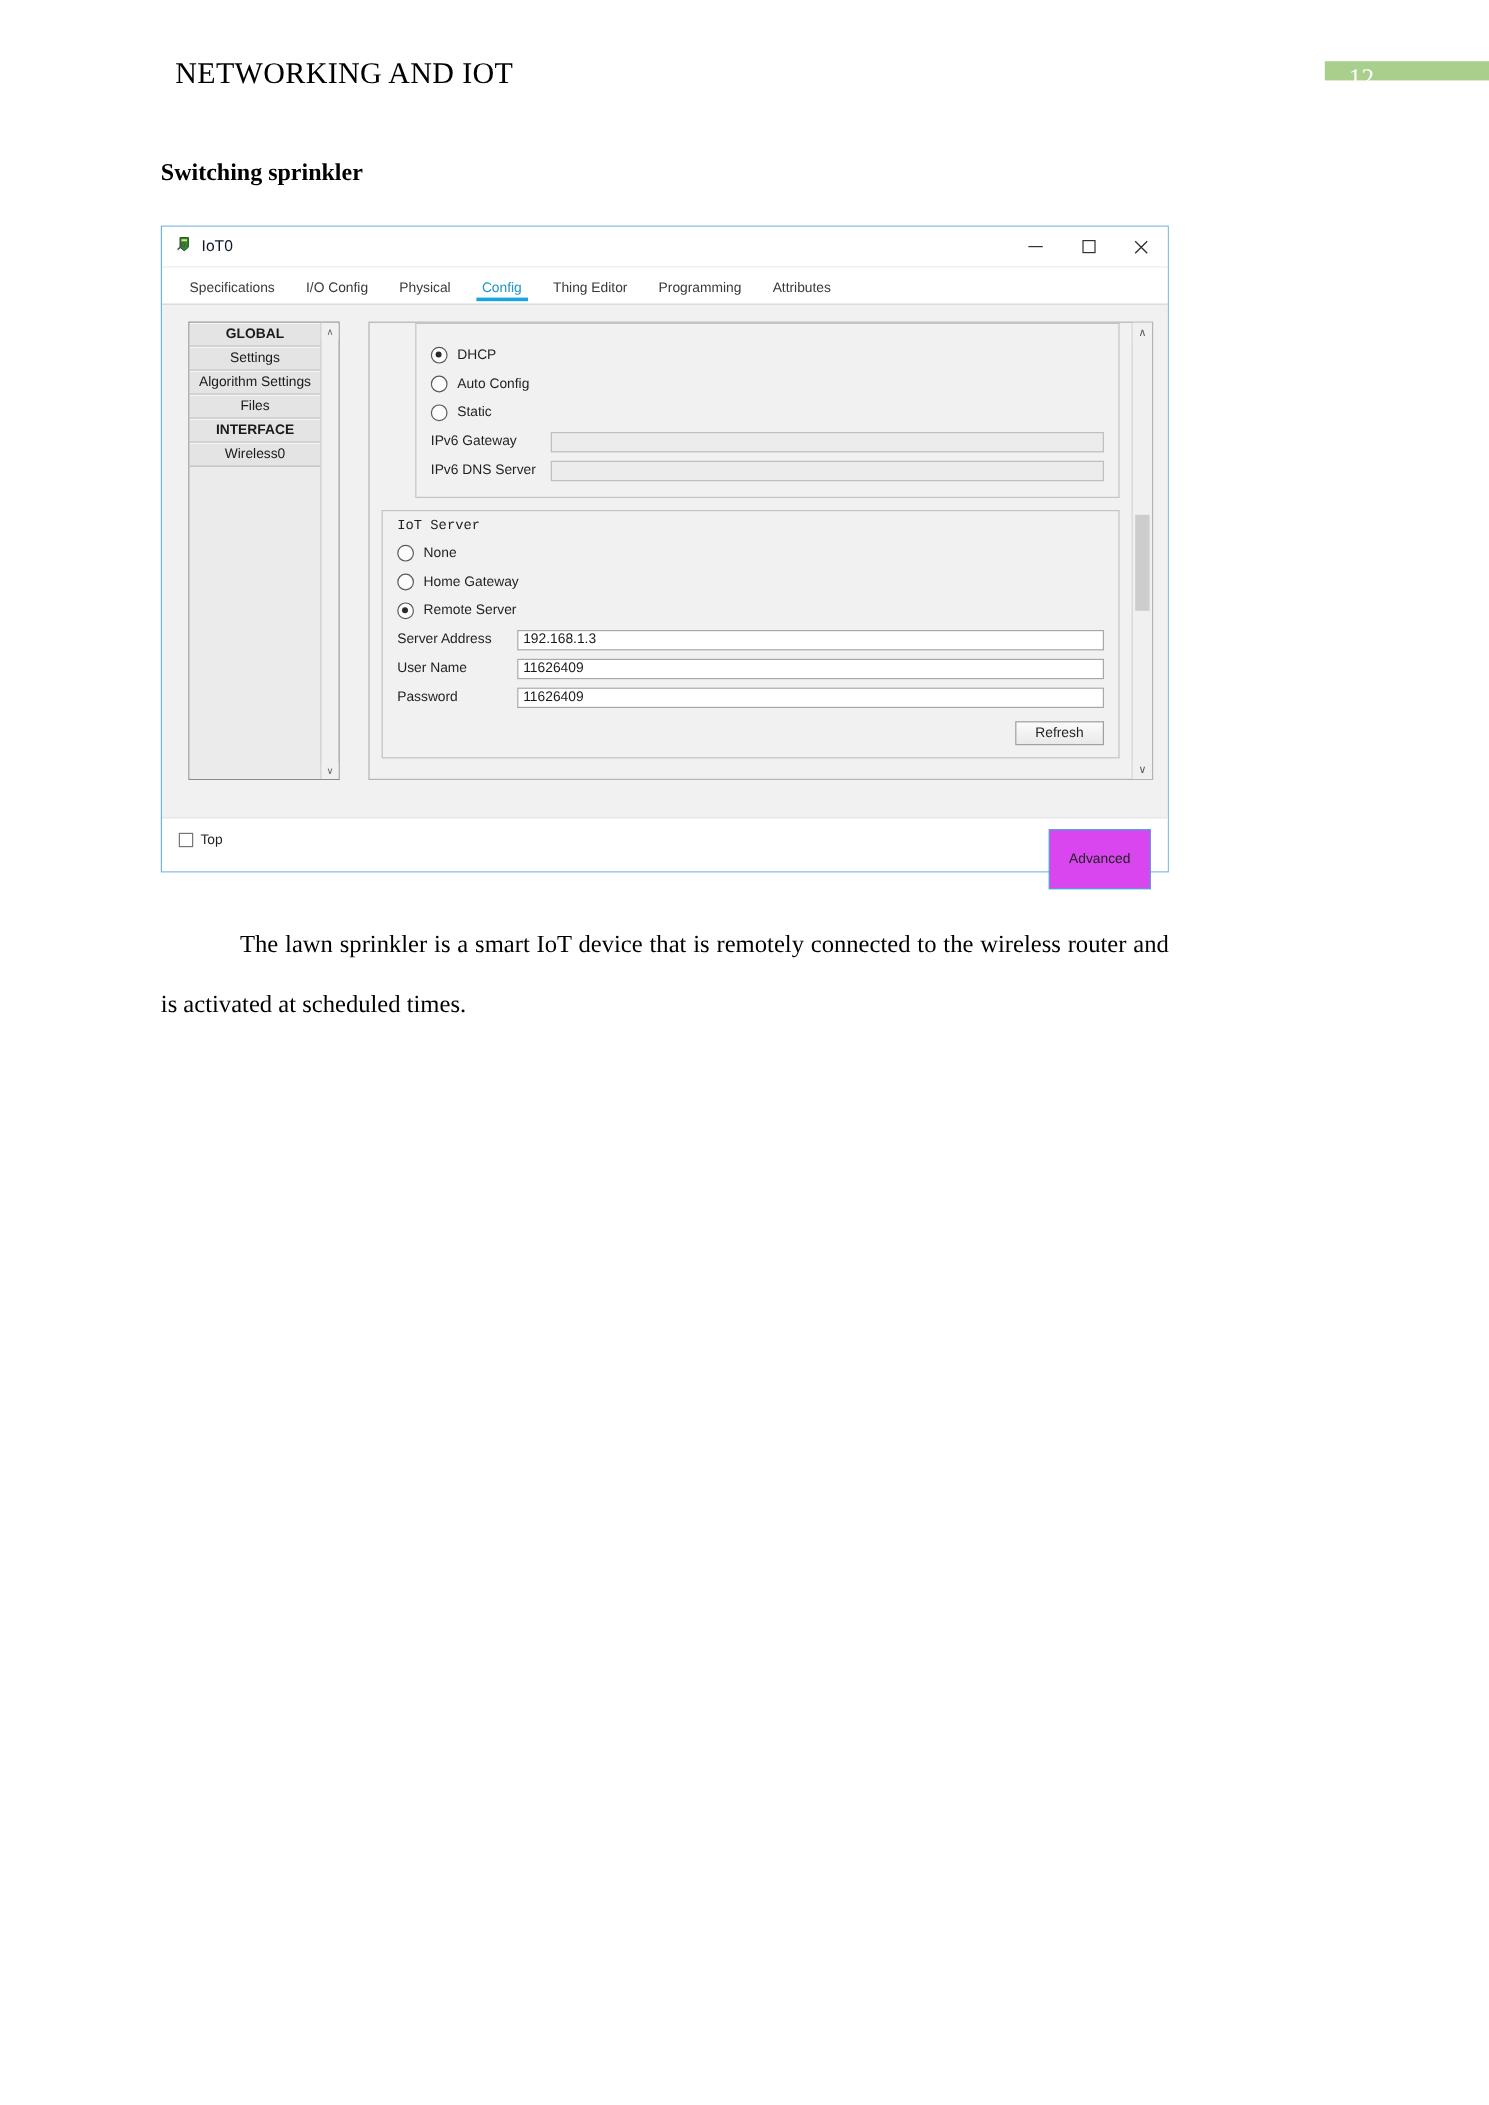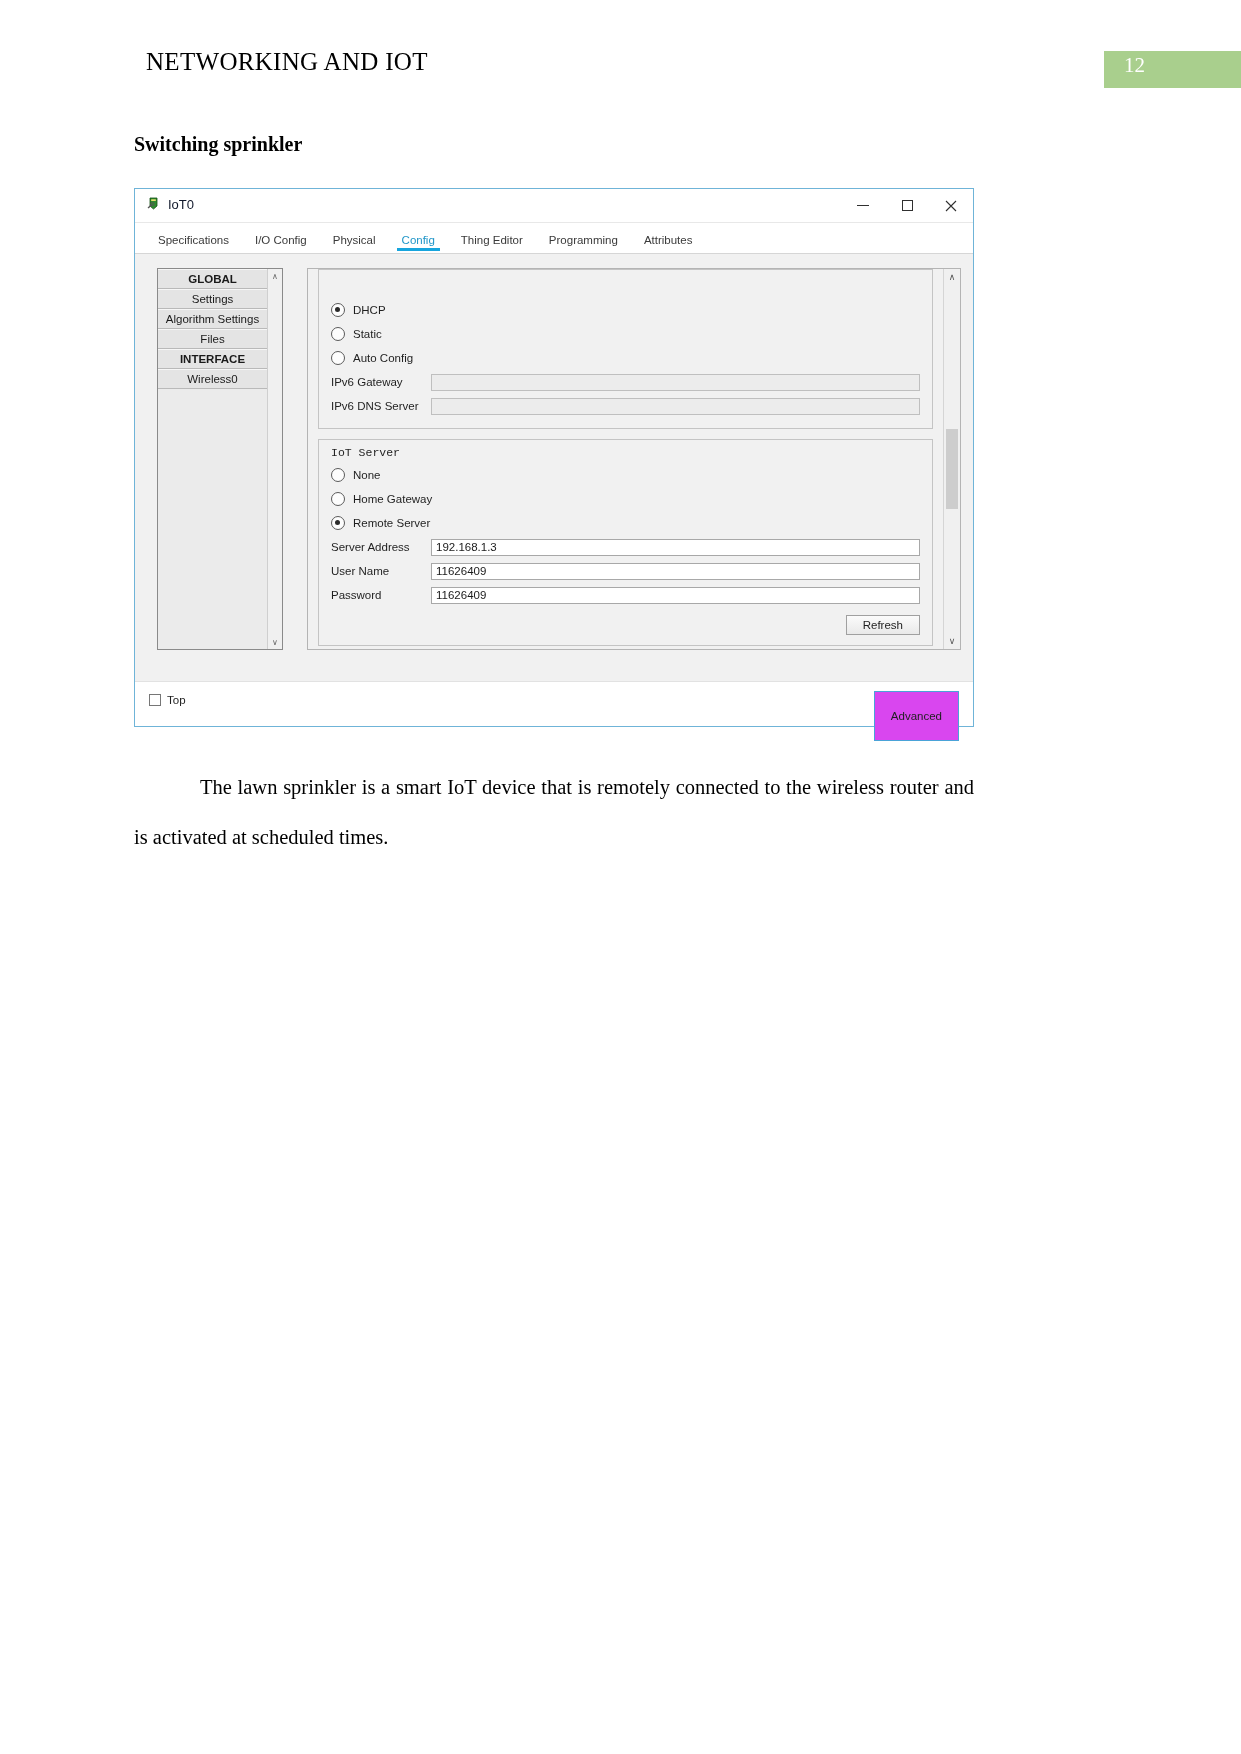--- a/index.html
+++ b/index.html
@@ -31,21 +31,21 @@
     font-size: 25px;
     color: #000000;
     letter-spacing: 0.3px;
     white-space: nowrap;
   }
   .page-badge {
     position: absolute;
     right: 0px;
     top: 3px;
     width: 137px;
-    height: 37px;
+    height: 16px;
     background: #a9cf8d;
     color: #ffffff;
     font-family: "Liberation Serif", serif;
     font-size: 21px;
     line-height: 28px;
     padding-left: 20px;
     box-sizing: border-box;
   }
 
   
@@ -248,21 +248,22 @@
   .group {
     border: 1px solid #c4c4c4;
     background: #f1f1f1;
     box-sizing: border-box;
     padding: 6px 12px 10px 12px;
     margin-bottom: 10px;
     position: relative;
   }
   .group.clipped-top {
     margin-top: -8px;
-    padding-top: 28px;
+    padding-top: 14px;
+    margin-left: 28px;
   }
   .radio-row {
     display: flex;
     align-items: center;
     height: 24px;
     font-family: "Liberation Sans", sans-serif;
     font-size: 11.5px;
     color: #1f1f1f;
   }
   .radio {
@@ -491,25 +492,25 @@
     <div class="config-area">
       <div class="config-scrollarea">
 
         <div class="group clipped-top">
           <div class="radio-row">
             <span class="radio on"></span>
             <span>DHCP</span>
           </div>
           <div class="radio-row">
             <span class="radio"></span>
-            <span>Static</span>
+            <span>Auto Config</span>
           </div>
           <div class="radio-row">
             <span class="radio"></span>
-            <span>Auto Config</span>
+            <span>Static</span>
           </div>
           <div class="field-row">
             <span class="field-label">IPv6 Gateway</span>
             <input class="field-input disabled" type="text" value="" style="">
           </div>
           <div class="field-row">
             <span class="field-label">IPv6 DNS Server</span>
             <input class="field-input disabled" type="text" value="" style="">
           </div>
         </div>

